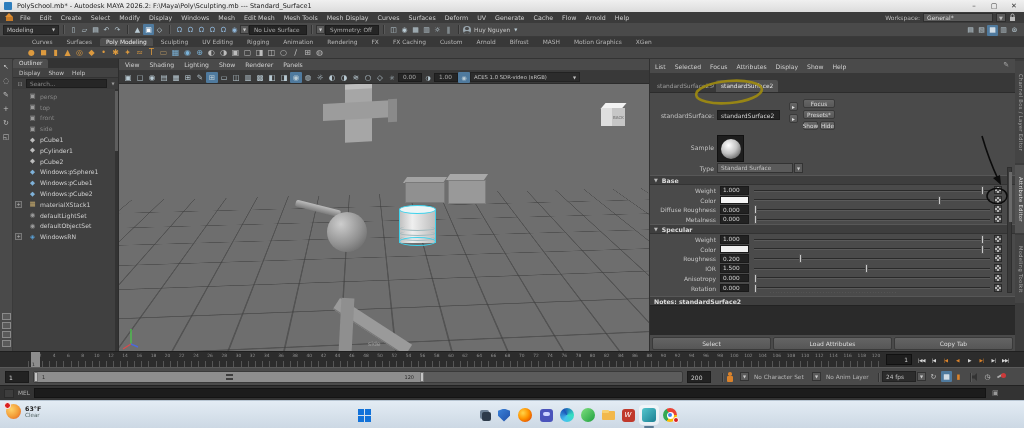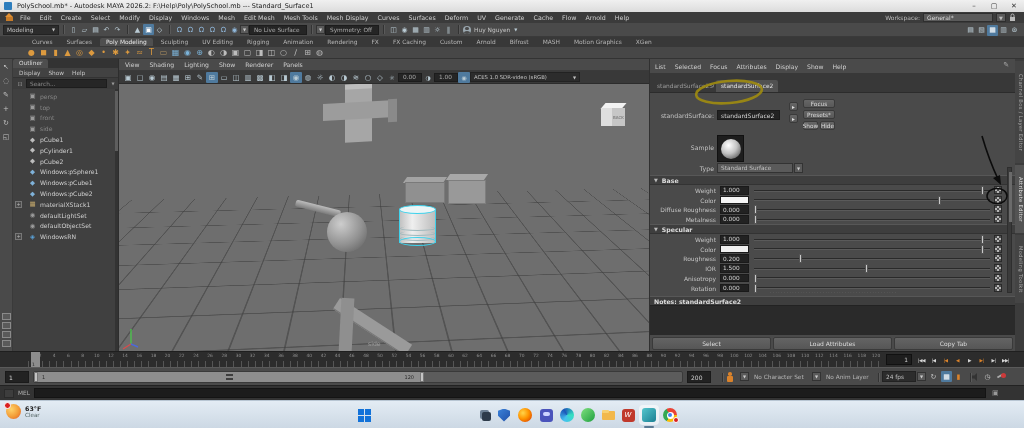--- a/index.html
+++ b/index.html
@@ -139,21 +139,21 @@
 #startlogo i{background:#1272d9;}
 .spk{width:8px;height:8px;background:#333;clip-path:polygon(0 32%,30% 32%,62% 0,62% 100%,30% 68%,0 68%);}
 
 #annot{position:absolute;left:0;top:0;z-index:99;pointer-events:none;}
 </style>
 </head>
 <body>
 
 <div class="abs f" id="titlebar">
   <span class="appicon"></span>
-  <span>PolySchool.mb* - Autodesk MAYA 2026.2: F:\Help\Poly\PolySchool.mb  ---  Standard_Surface1</span>
+  <span>PolySchool.mb* - Autodesk MAYA 2026.2: F:\Maya\Poly\Sculpting.mb  ---  Standard_Surface1</span>
   <span style="margin-left:auto" class="f">
     <span class="winbtn">–</span>
     <span class="winbtn">▢</span>
     <span class="winbtn">✕</span>
   </span>
 </div>
 
 <div class="abs f" id="menubar">
   <span class="home"></span>
   <div data-each="menubar.items">

